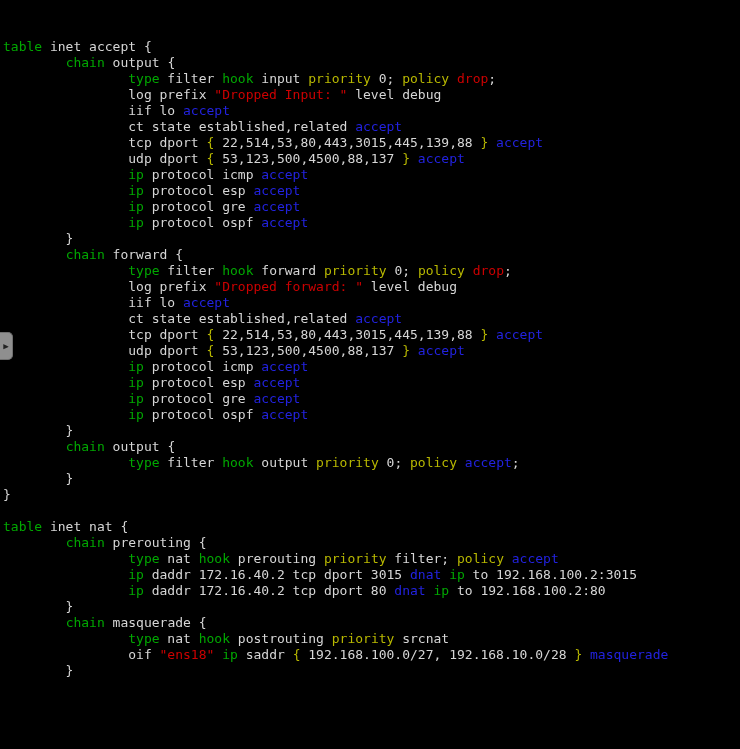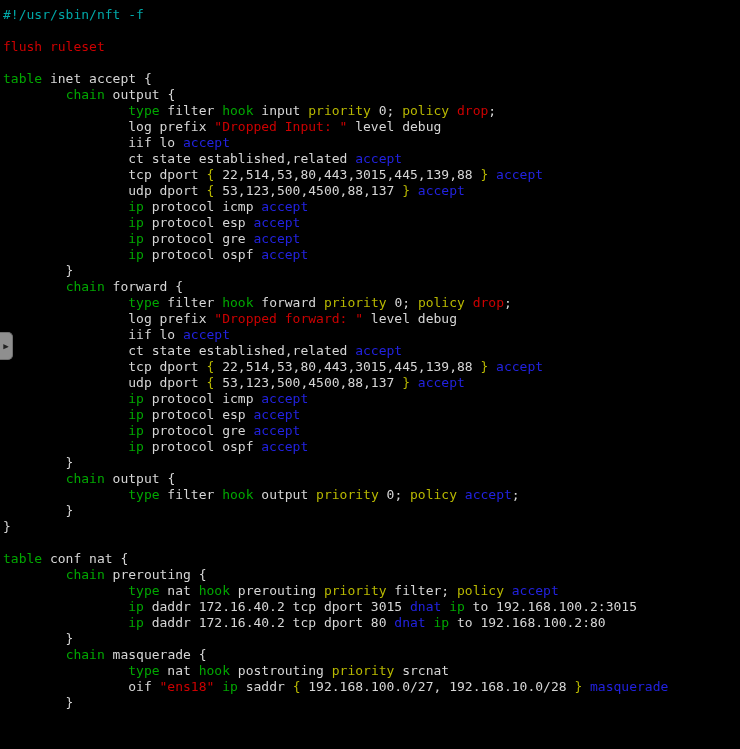--- a/index.html
+++ b/index.html
@@ -46,23 +46,21 @@
     cursor:pointer;
   }
 </style>
 </head>
 <body>
 
 <div class="screen">
 
 
   <main class="editor">
-      <div class="line"><span style="color: rgb(0, 168, 168);">#!/usr/sbin/nft -f</span></div>
       <div class="line">&nbsp;</div>
-      <div class="line"><span style="color: rgb(205, 0, 0);">flush ruleset</span></div>
       <div class="line">&nbsp;</div>
       <div class="line"><span style="color: rgb(0, 168, 0);">table</span><span style="color: rgb(214, 214, 214);"> inet accept {</span></div>
       <div class="line"><span style="color: rgb(214, 214, 214);">        </span><span style="color: rgb(0, 168, 0);">chain</span><span style="color: rgb(214, 214, 214);"> output {</span></div>
       <div class="line"><span style="color: rgb(214, 214, 214);">                </span><span style="color: rgb(0, 168, 0);">type</span><span style="color: rgb(214, 214, 214);"> filter </span><span style="color: rgb(0, 168, 0);">hook</span><span style="color: rgb(214, 214, 214);"> input </span><span style="color: rgb(184, 184, 0);">priority</span><span style="color: rgb(214, 214, 214);"> 0; </span><span style="color: rgb(184, 184, 0);">policy</span><span style="color: rgb(214, 214, 214);"> </span><span style="color: rgb(205, 0, 0);">drop</span><span style="color: rgb(214, 214, 214);">;</span></div>
       <div class="line"><span style="color: rgb(214, 214, 214);">                log prefix </span><span style="color: rgb(205, 0, 0);">"Dropped Input: "</span><span style="color: rgb(214, 214, 214);"> level debug</span></div>
       <div class="line"><span style="color: rgb(214, 214, 214);">                iif lo </span><span style="color: rgb(34, 34, 224);">accept</span></div>
       <div class="line"><span style="color: rgb(214, 214, 214);">                ct state established,related </span><span style="color: rgb(34, 34, 224);">accept</span></div>
       <div class="line"><span style="color: rgb(214, 214, 214);">                tcp dport </span><span style="color: rgb(184, 184, 0);">{</span><span style="color: rgb(214, 214, 214);"> 22,514,53,80,443,3015,445,139,88 </span><span style="color: rgb(184, 184, 0);">}</span><span style="color: rgb(214, 214, 214);"> </span><span style="color: rgb(34, 34, 224);">accept</span></div>
       <div class="line"><span style="color: rgb(214, 214, 214);">                udp dport </span><span style="color: rgb(184, 184, 0);">{</span><span style="color: rgb(214, 214, 214);"> 53,123,500,4500,88,137 </span><span style="color: rgb(184, 184, 0);">}</span><span style="color: rgb(214, 214, 214);"> </span><span style="color: rgb(34, 34, 224);">accept</span></div>
       <div class="line"><span style="color: rgb(214, 214, 214);">                </span><span style="color: rgb(0, 168, 0);">ip</span><span style="color: rgb(214, 214, 214);"> protocol icmp </span><span style="color: rgb(34, 34, 224);">accept</span></div>
@@ -80,21 +78,21 @@
       <div class="line"><span style="color: rgb(214, 214, 214);">                </span><span style="color: rgb(0, 168, 0);">ip</span><span style="color: rgb(214, 214, 214);"> protocol icmp </span><span style="color: rgb(34, 34, 224);">accept</span></div>
       <div class="line"><span style="color: rgb(214, 214, 214);">                </span><span style="color: rgb(0, 168, 0);">ip</span><span style="color: rgb(214, 214, 214);"> protocol esp </span><span style="color: rgb(34, 34, 224);">accept</span></div>
       <div class="line"><span style="color: rgb(214, 214, 214);">                </span><span style="color: rgb(0, 168, 0);">ip</span><span style="color: rgb(214, 214, 214);"> protocol gre </span><span style="color: rgb(34, 34, 224);">accept</span></div>
       <div class="line"><span style="color: rgb(214, 214, 214);">                </span><span style="color: rgb(0, 168, 0);">ip</span><span style="color: rgb(214, 214, 214);"> protocol ospf </span><span style="color: rgb(34, 34, 224);">accept</span></div>
       <div class="line"><span style="color: rgb(214, 214, 214);">        }</span></div>
       <div class="line"><span style="color: rgb(214, 214, 214);">        </span><span style="color: rgb(0, 168, 0);">chain</span><span style="color: rgb(214, 214, 214);"> output {</span></div>
       <div class="line"><span style="color: rgb(214, 214, 214);">                </span><span style="color: rgb(0, 168, 0);">type</span><span style="color: rgb(214, 214, 214);"> filter </span><span style="color: rgb(0, 168, 0);">hook</span><span style="color: rgb(214, 214, 214);"> output </span><span style="color: rgb(184, 184, 0);">priority</span><span style="color: rgb(214, 214, 214);"> 0; </span><span style="color: rgb(184, 184, 0);">policy</span><span style="color: rgb(214, 214, 214);"> </span><span style="color: rgb(34, 34, 224);">accept</span><span style="color: rgb(214, 214, 214);">;</span></div>
       <div class="line"><span style="color: rgb(214, 214, 214);">        }</span></div>
       <div class="line"><span style="color: rgb(214, 214, 214);">}</span></div>
       <div class="line">&nbsp;</div>
-      <div class="line"><span style="color: rgb(0, 168, 0);">table</span><span style="color: rgb(214, 214, 214);"> conf nat {</span></div>
+      <div class="line"><span style="color: rgb(0, 168, 0);">table</span><span style="color: rgb(214, 214, 214);"> inet nat {</span></div>
       <div class="line"><span style="color: rgb(214, 214, 214);">        </span><span style="color: rgb(0, 168, 0);">chain</span><span style="color: rgb(214, 214, 214);"> prerouting {</span></div>
       <div class="line"><span style="color: rgb(214, 214, 214);">                </span><span style="color: rgb(0, 168, 0);">type</span><span style="color: rgb(214, 214, 214);"> nat </span><span style="color: rgb(0, 168, 0);">hook</span><span style="color: rgb(214, 214, 214);"> prerouting </span><span style="color: rgb(184, 184, 0);">priority</span><span style="color: rgb(214, 214, 214);"> filter; </span><span style="color: rgb(184, 184, 0);">policy</span><span style="color: rgb(214, 214, 214);"> </span><span style="color: rgb(34, 34, 224);">accept</span></div>
       <div class="line"><span style="color: rgb(214, 214, 214);">                </span><span style="color: rgb(0, 168, 0);">ip</span><span style="color: rgb(214, 214, 214);"> daddr 172.16.40.2 tcp dport 3015 </span><span style="color: rgb(34, 34, 224);">dnat</span><span style="color: rgb(214, 214, 214);"> </span><span style="color: rgb(0, 168, 0);">ip</span><span style="color: rgb(214, 214, 214);"> to 192.168.100.2:3015</span></div>
       <div class="line"><span style="color: rgb(214, 214, 214);">                </span><span style="color: rgb(0, 168, 0);">ip</span><span style="color: rgb(214, 214, 214);"> daddr 172.16.40.2 tcp dport 80 </span><span style="color: rgb(34, 34, 224);">dnat</span><span style="color: rgb(214, 214, 214);"> </span><span style="color: rgb(0, 168, 0);">ip</span><span style="color: rgb(214, 214, 214);"> to 192.168.100.2:80</span></div>
       <div class="line"><span style="color: rgb(214, 214, 214);">        }</span></div>
       <div class="line"><span style="color: rgb(214, 214, 214);">        </span><span style="color: rgb(0, 168, 0);">chain</span><span style="color: rgb(214, 214, 214);"> masquerade {</span></div>
       <div class="line"><span style="color: rgb(214, 214, 214);">                </span><span style="color: rgb(0, 168, 0);">type</span><span style="color: rgb(214, 214, 214);"> nat </span><span style="color: rgb(0, 168, 0);">hook</span><span style="color: rgb(214, 214, 214);"> postrouting </span><span style="color: rgb(184, 184, 0);">priority</span><span style="color: rgb(214, 214, 214);"> srcnat</span></div>
       <div class="line"><span style="color: rgb(214, 214, 214);">                oif </span><span style="color: rgb(205, 0, 0);">"ens18"</span><span style="color: rgb(214, 214, 214);"> </span><span style="color: rgb(0, 168, 0);">ip</span><span style="color: rgb(214, 214, 214);"> saddr </span><span style="color: rgb(184, 184, 0);">{</span><span style="color: rgb(214, 214, 214);"> 192.168.100.0/27, 192.168.10.0/28 </span><span style="color: rgb(184, 184, 0);">}</span><span style="color: rgb(214, 214, 214);"> </span><span style="color: rgb(34, 34, 224);">masquerade</span></div>
       <div class="line"><span style="color: rgb(214, 214, 214);">        }</span></div>
     </main>

